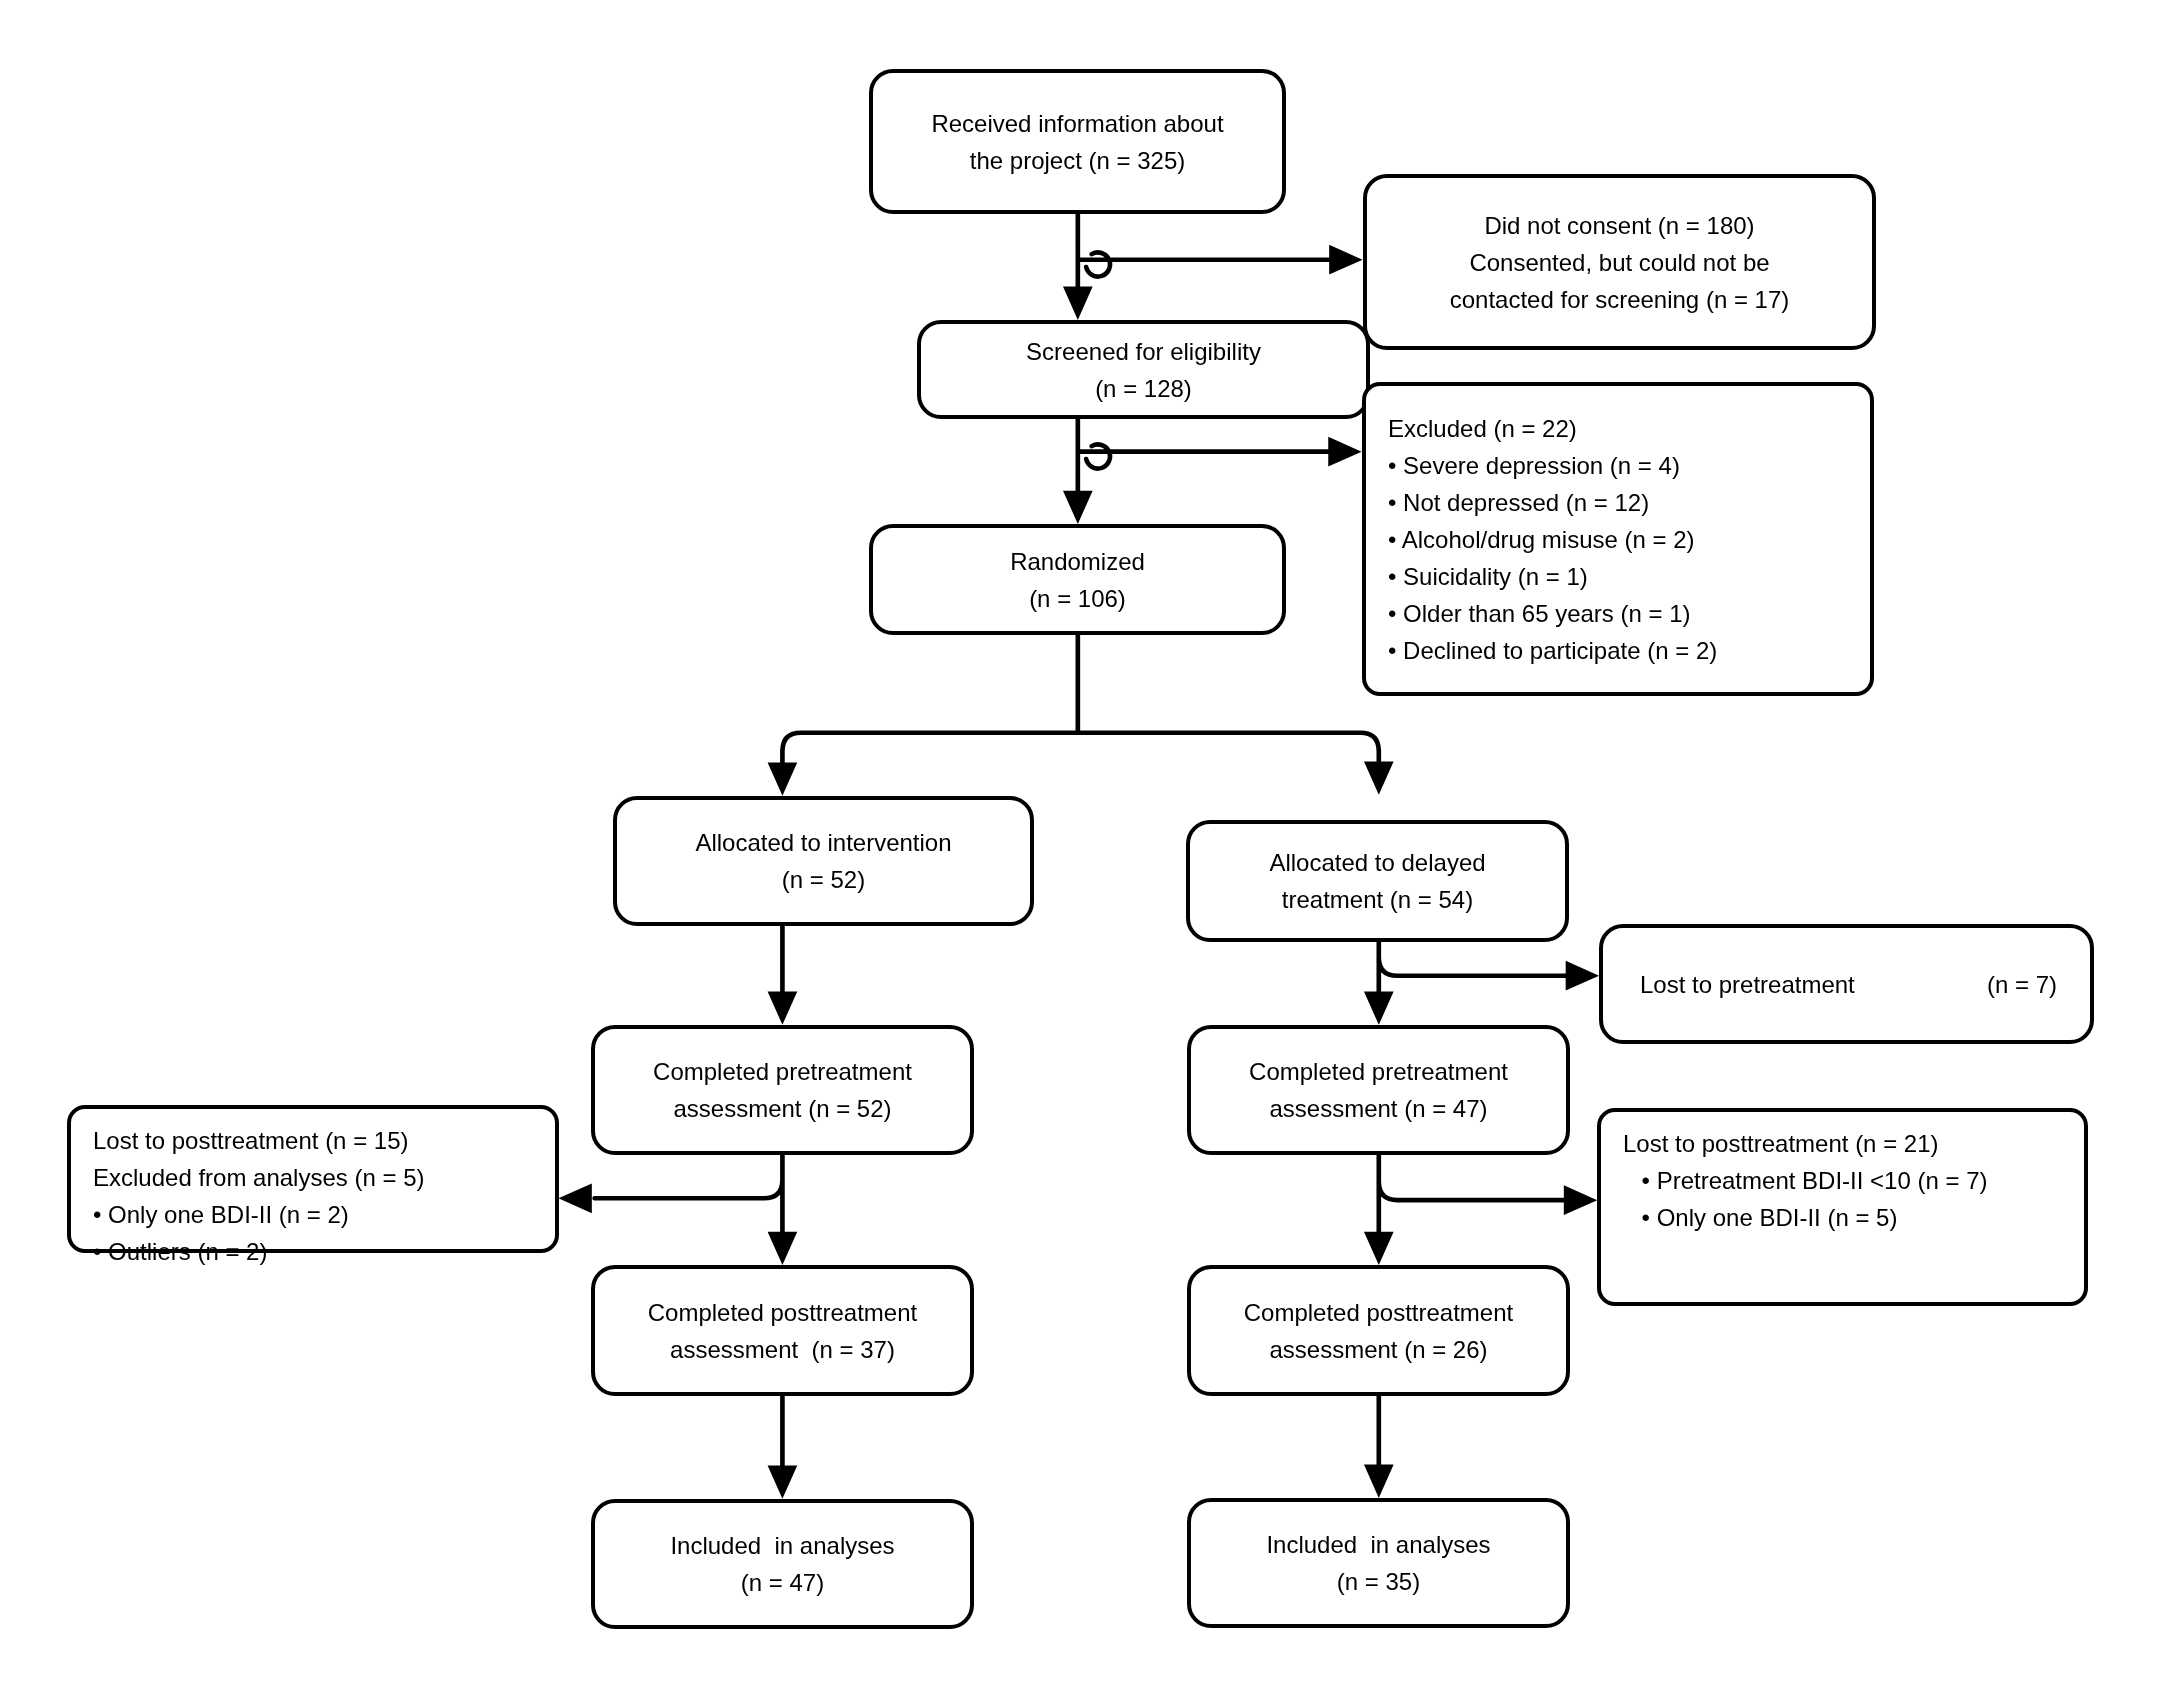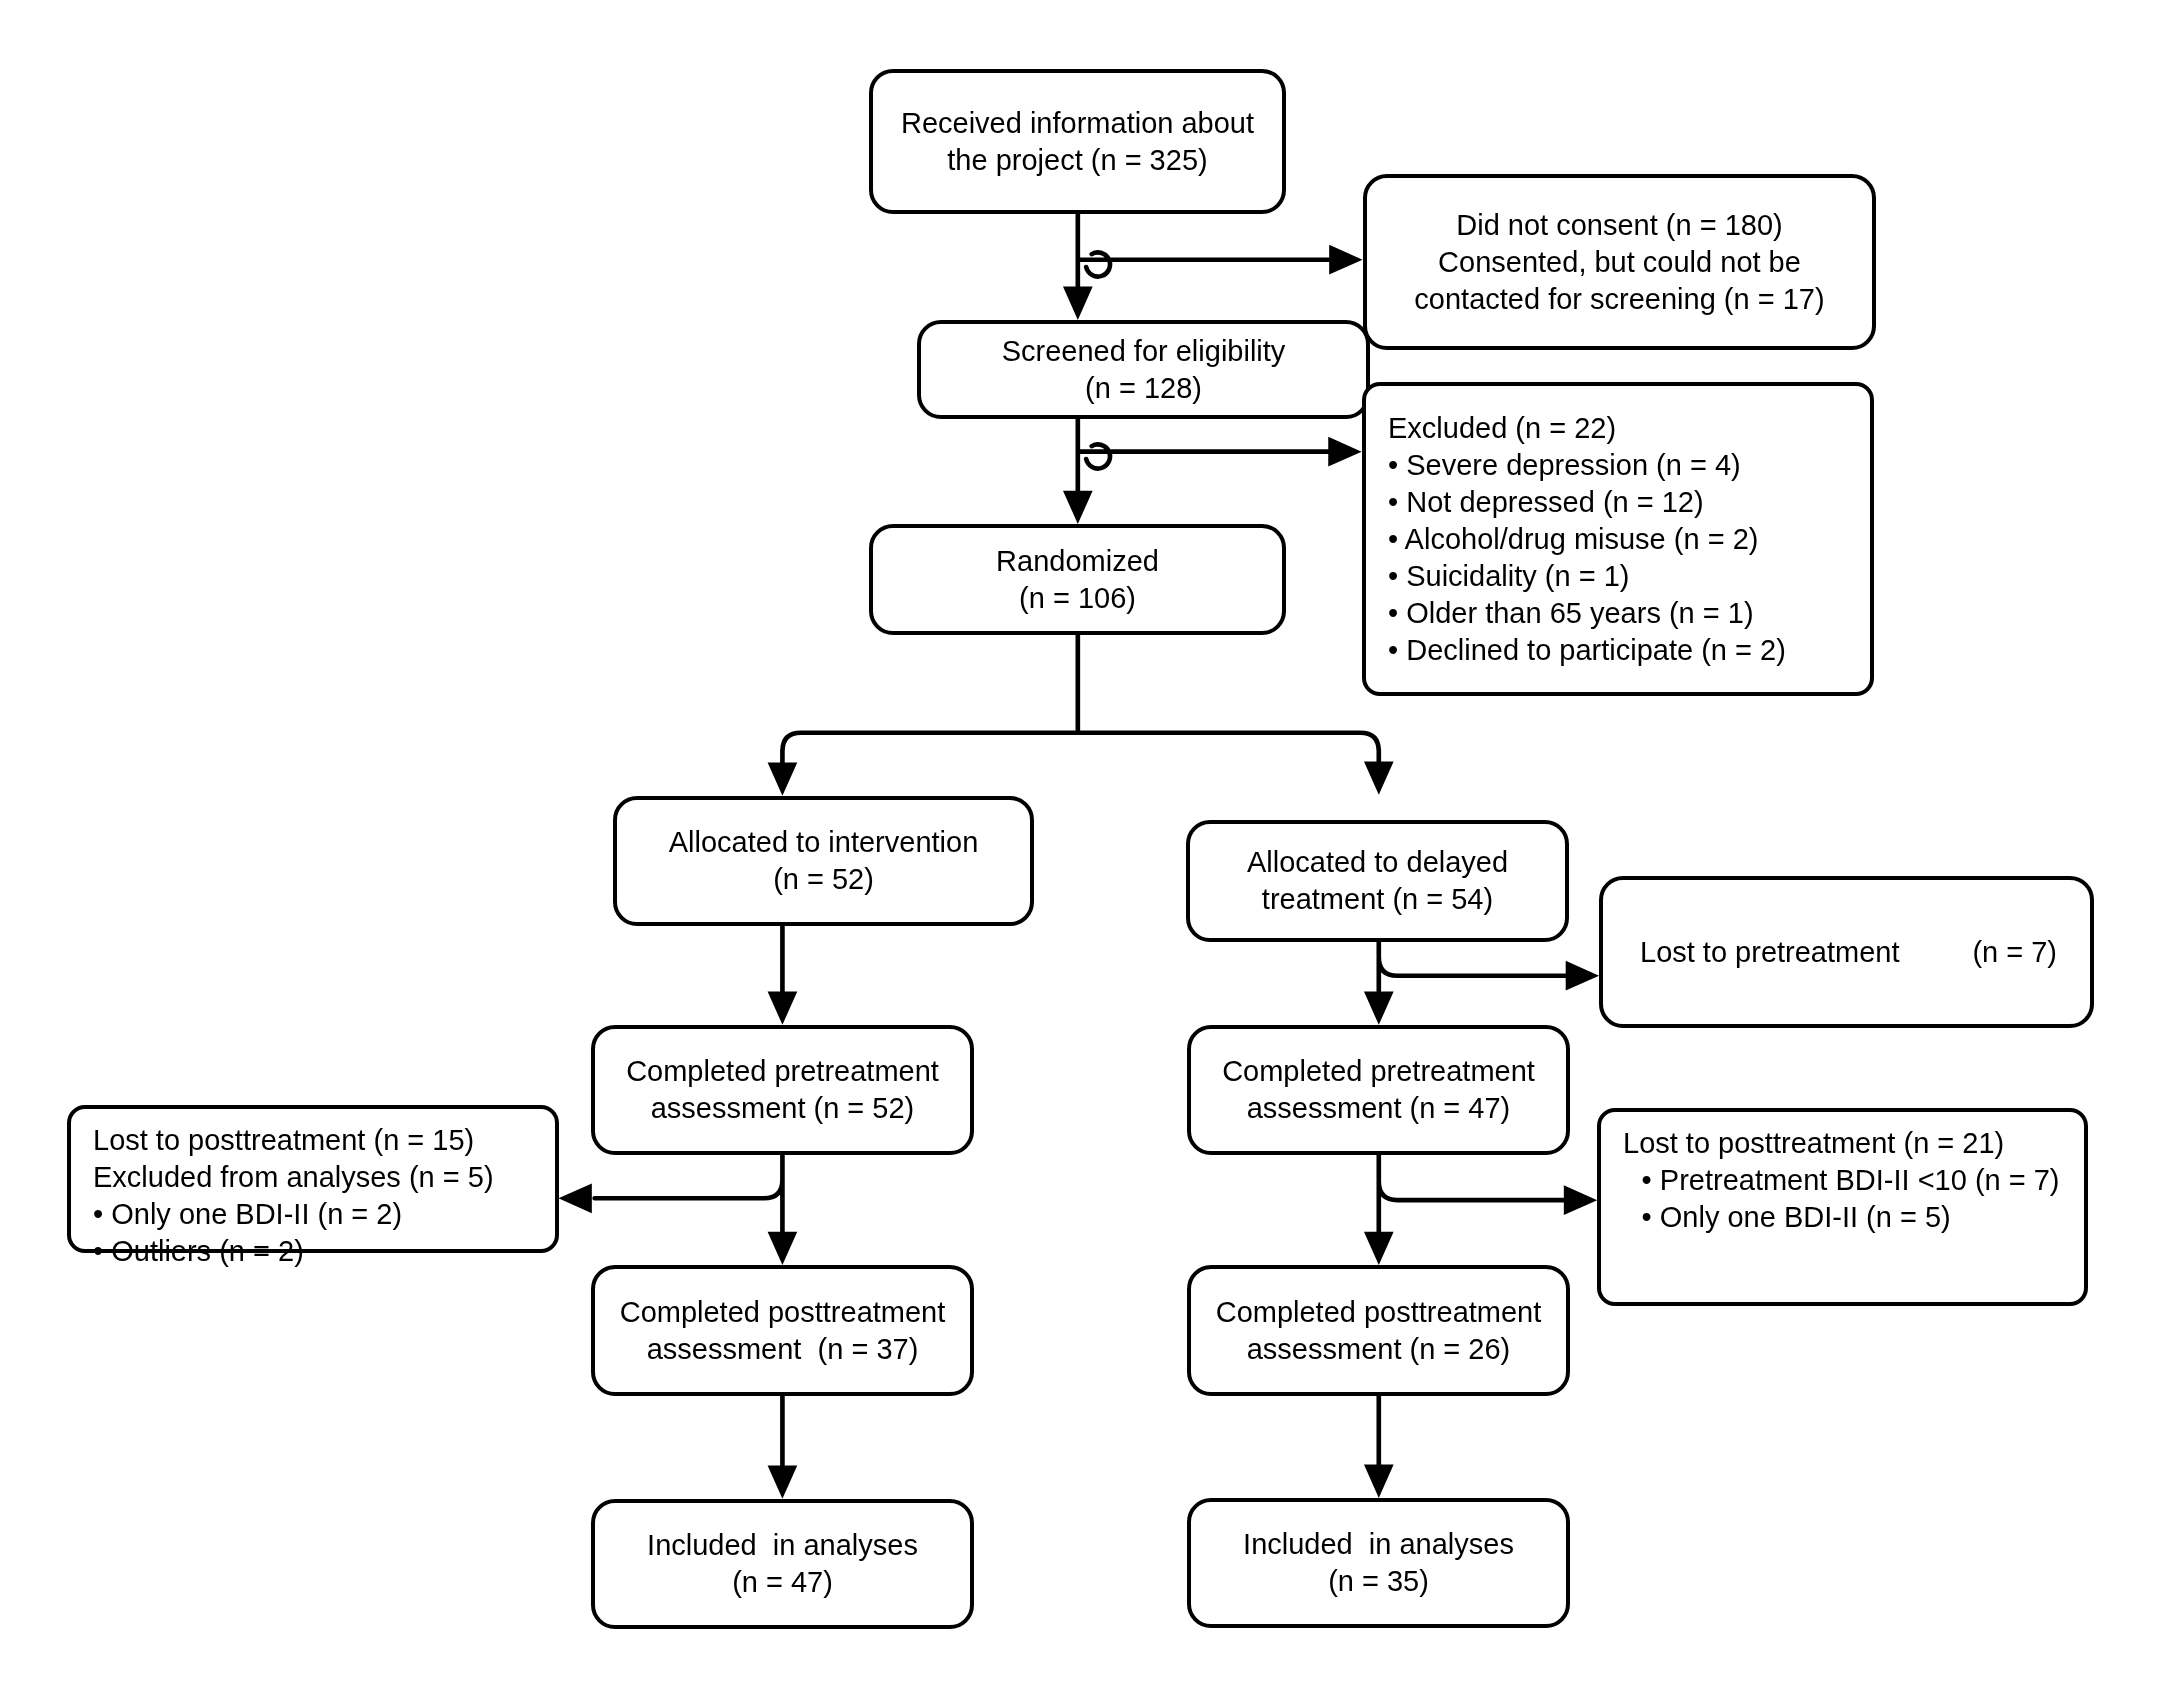--- a/index.html
+++ b/index.html
@@ -19,21 +19,21 @@
     left: 0; top: 0;
     width: 2164px; height: 1701px;
     pointer-events: none;
   }
   .node {
     position: absolute;
     box-sizing: border-box;
     background: #ffffff;
     border: 4.6px solid #000000;
     border-radius: 24px;
-    font-size: 29px;
+    font-size: 24px;
     line-height: 37px;
     display: flex;
     flex-direction: column;
     justify-content: center;
     align-items: center;
     text-align: center;
   }
   .node .line { white-space: pre-wrap; }
   .node.left-align {
     align-items: flex-start;
@@ -153,21 +153,21 @@
 <div class="node" style="left:591px;top:1499px;width:383px;height:130px">
   <div class="line">Included  in analyses</div>
   <div class="line">(n = 47)</div>
 </div>
 
 <div class="node" style="left:1186px;top:820px;width:383px;height:122px">
   <div class="line">Allocated to delayed</div>
   <div class="line">treatment (n = 54)</div>
 </div>
 
-<div class="node row" style="left:1599px;top:876px;width:495px;height:152px">
+<div class="node row" style="left:1599px;top:924px;width:495px;height:120px">
   <span class="line">Lost to pretreatment</span>
   <span class="line">(n = 7)</span>
 </div>
 
 <div class="node" style="left:1187px;top:1025px;width:383px;height:130px">
   <div class="line">Completed pretreatment</div>
   <div class="line">assessment (n = 47)</div>
 </div>
 
 <div class="node left-align top-align" style="left:1597px;top:1108px;width:491px;height:198px">

